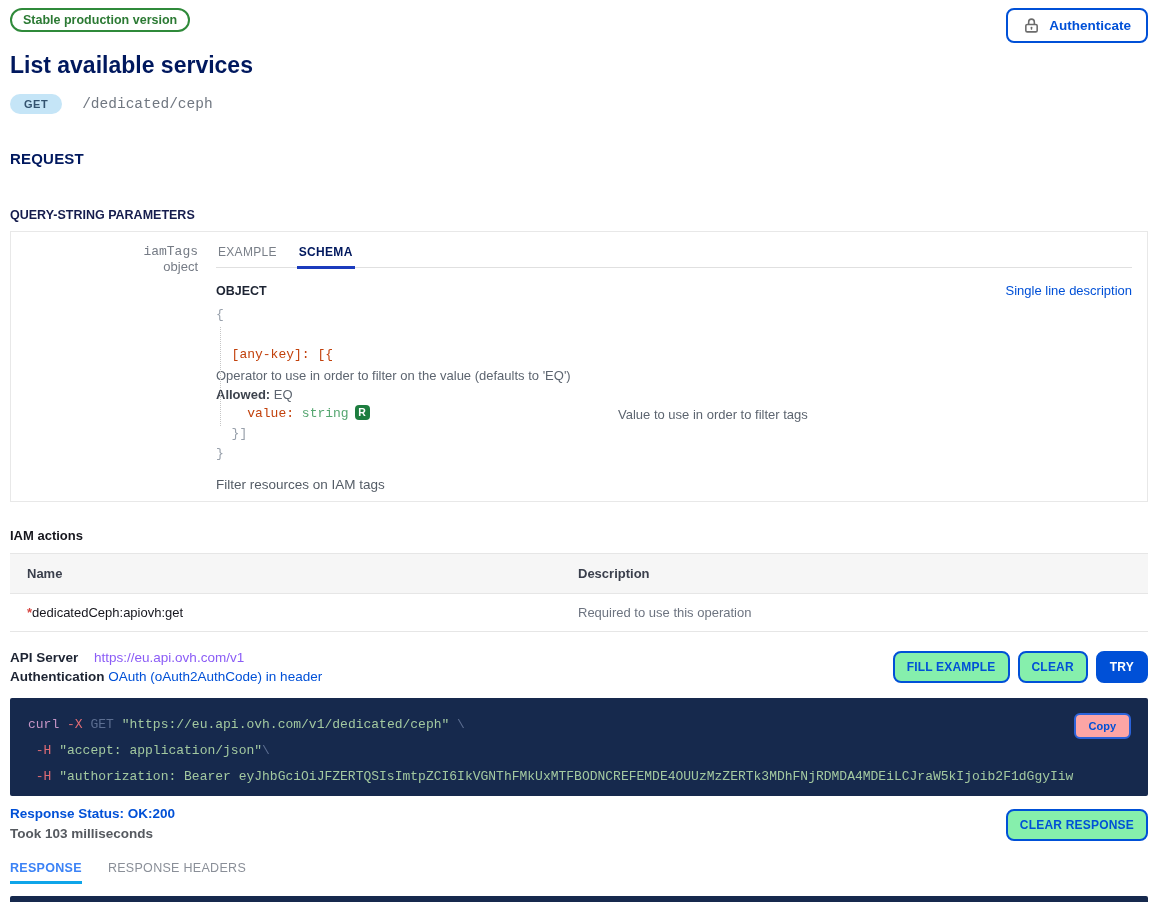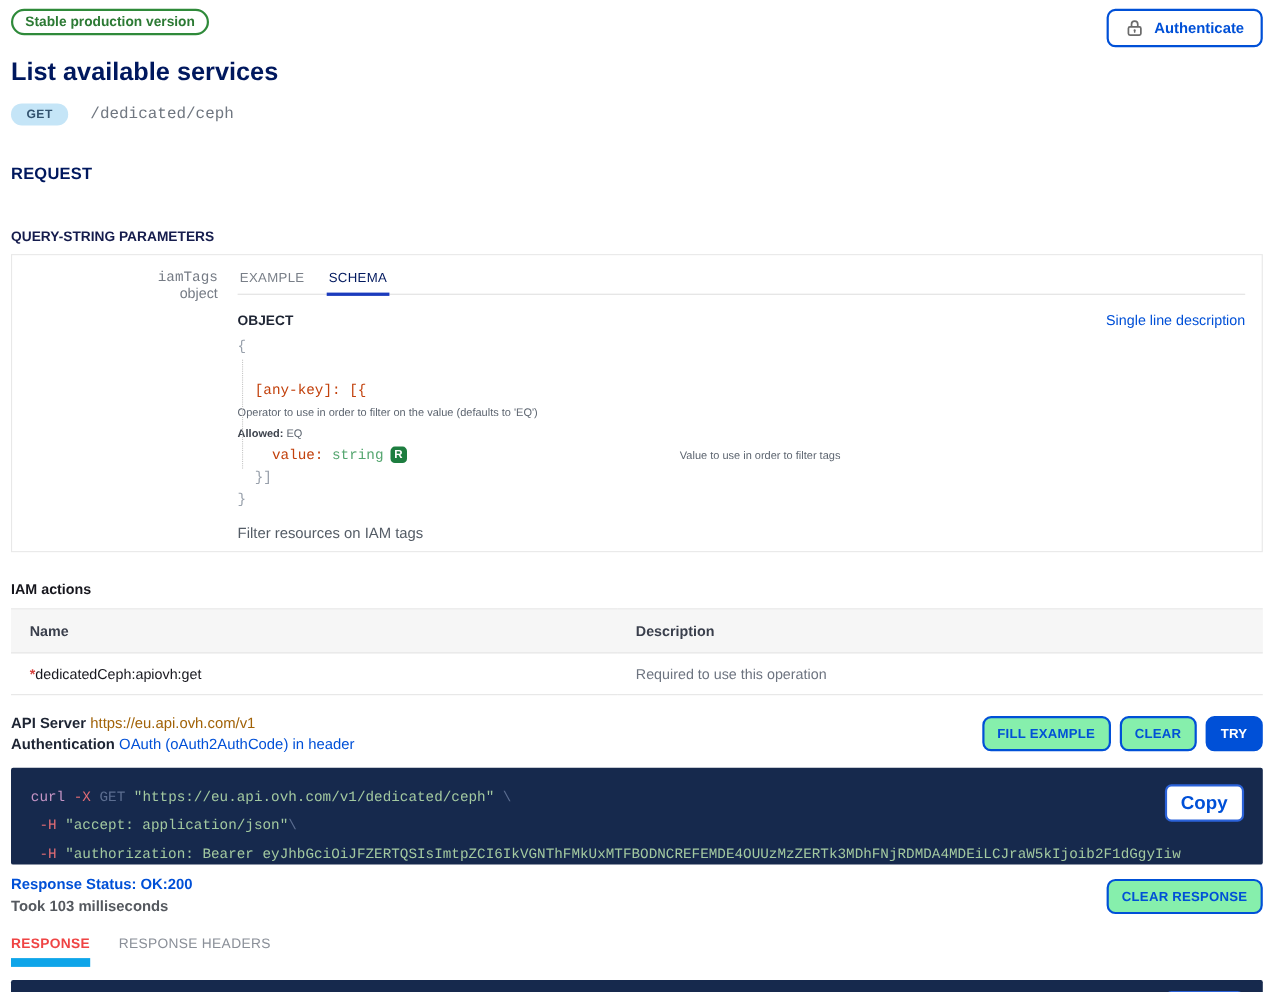--- a/index.html
+++ b/index.html
@@ -33,31 +33,31 @@
   .subsection-title { color:#151c4d; font-size:12.5px; font-weight:bold; margin-top:41px; margin-bottom:9px; }
 
   
   .param-panel { border:1px solid #e8e8e8; display:flex; padding:12px 15px 9px 0; min-height:238px; }
   .param-label { width:197px; text-align:right; padding-right:10px; color:#757b85; font-size:13px; line-height:15px; flex:none; }
   .param-label .pname { font-family:"Liberation Mono", monospace; }
   .param-content { flex:1; padding-left:8px; min-width:0; }
 
   .tabs { display:flex; gap:18px; border-bottom:1px solid #e0e0e0; }
   .tab { font-size:12px; color:#797f88; padding:1px 2px 7px; letter-spacing:.3px; cursor:pointer; }
-  .tab.active { color:#00185e; font-weight:normal; border-bottom:3px solid #1b3bbd; margin-bottom:-2px; }
+  .tab.active { color:#00185e; font-weight:bold; border-bottom:3px solid #1b3bbd; margin-bottom:-2px; }
 
   .schema-head { display:flex; justify-content:space-between; align-items:baseline; margin-top:15px; }
   .schema-type { font-size:12.5px; font-weight:bold; color:#1d2433; }
   .single-desc { font-size:13px; color:#0050d7; }
 
   .schema-code { font-family:"Liberation Mono", monospace; font-size:13px; color:#98a0ab; margin-top:7px; position:relative; }
   .schema-code::before { content:""; position:absolute; left:4px; top:22px; height:99px; border-left:1px dotted #c6c6c6; }
   .sc-row { display:flex; align-items:flex-start; }
   .sc-code { width:402px; flex:none; line-height:20px; white-space:pre; }
-  .sc-desc { flex:1; font-family:"Liberation Sans", sans-serif; font-size:10px; color:#5d6570; line-height:19px; padding-top:1px; }
+  .sc-desc { flex:1; font-family:"Liberation Sans", sans-serif; font-size:13px; color:#5d6570; line-height:19px; padding-top:1px; }
   .sc-key   { color:#c2410c;margin-top:20px; }
   .sc-punct { color:#98a0ab; }
   .sc-purple{ color:#7d5cc6; }
   .sc-green { color:#55a670; }
   .sc-pipe  { color:#3949ab; font-weight:bold; }
   .allowed-b { font-weight:bold; color:#3d434d; }
   .rbadge {
     display:inline-block; width:15px; height:15px; line-height:15px; border-radius:4px;
     color:#fff; font-size:10.5px; font-weight:bold; text-align:center; vertical-align:1px;
     font-family:"Liberation Sans", sans-serif; margin-left:6px;
@@ -77,60 +77,60 @@
   table.iam td { padding:11px 17px; border-bottom:1px solid #e6e6e6; }
   th.col-name, td.cell-name { width:551px; }
   .star { color:#d64541; font-weight:bold; }
   .action-name { font-weight:normal; color:#16161d; }
   .td-desc { color:#6d7480; }
 
   
   .server-row { display:flex; justify-content:space-between; align-items:flex-start; margin-top:16px; }
   .server-info { font-size:13.5px; line-height:19px; }
   .label-b { font-weight:bold; color:#1d2433; }
-  .server-url { color:#a16207; }
+  .server-url { color:#8b5cf6;margin-left:12px; }
   .auth-link { color:#0050d7; cursor:pointer; }
   .action-btns { display:flex; gap:8px; margin-top:3px; }
   .btn {
     border:2px solid #0050d7; border-radius:8px; background:#86efac; color:#0050d7;
     font-weight:bold; font-size:12px; padding:7px 12px; letter-spacing:.2px; cursor:pointer;
     font-family:"Liberation Sans", sans-serif;
   }
   .btn.primary { background:#0050d7; color:#fff; }
 
   
   .code-block {
     background:#16294d; position:relative; margin-top:12px; padding:14px 0 6px 18px;
     font-family:"Liberation Mono", monospace; font-size:13px; overflow:hidden; border-radius:2px;
   }
-  .curl-block { height:88px; }
+  .curl-block { height:98px; }
   .curl-block .cl { line-height:26px; }
   .resp-block { height:94px; padding-top:10px; }
   .resp-block .cl { line-height:23px; }
   .cl { white-space:pre; }
   .tk.cmd   { color:#c594c5; }
   .tk.flag  { color:#e06c75; }
   .tk.muted { color:#5c6e91; }
   .tk.muted2{ color:#6b7a9c; }
   .tk.str   { color:#a3c9a0; }
   .copy-btn {
-    position:absolute; top:15px; right:17px; background:#ffffff; color:#0050d7; font-weight:bold;
-    font-size:17px; border:2px solid #2b62d9; border-radius:6px; padding:5px 13px;
+    position:absolute; top:15px; right:17px; background:#fca5a5; color:#0050d7; font-weight:bold;
+    font-size:11px; border:2px solid #2b62d9; border-radius:6px; padding:5px 13px;
     font-family:"Liberation Sans", sans-serif; cursor:pointer;
   }
   .resp-block .copy-btn { top:10px; }
 
   
   .status-row { display:flex; justify-content:space-between; align-items:flex-end; margin-top:10px; }
   .status-line { color:#0050d7; font-weight:bold; font-size:13.5px; }
   .took-line { color:#55595f; font-weight:bold; font-size:13.5px; margin-top:5px; }
 
   .resp-tabs { display:flex; gap:26px; margin-top:20px; }
   .resp-tab { font-size:12.5px; color:#8a8f98; letter-spacing:.3px; cursor:pointer; padding-bottom:6px; }
-  .resp-tab.active { color:#ef4444; font-weight:bold; border-bottom:8px solid #0ea5e9; }
+  .resp-tab.active { color:#3b82f6; font-weight:bold; border-bottom:3px solid #0ea5e9; }
 </style>
 </head>
 <body>
 
 <div class="page">
 
   <div class="topbar">
     <span class="version-pill">Stable production version</span>
     <button class="auth-btn">
       <span style="display:inline-flex;">

